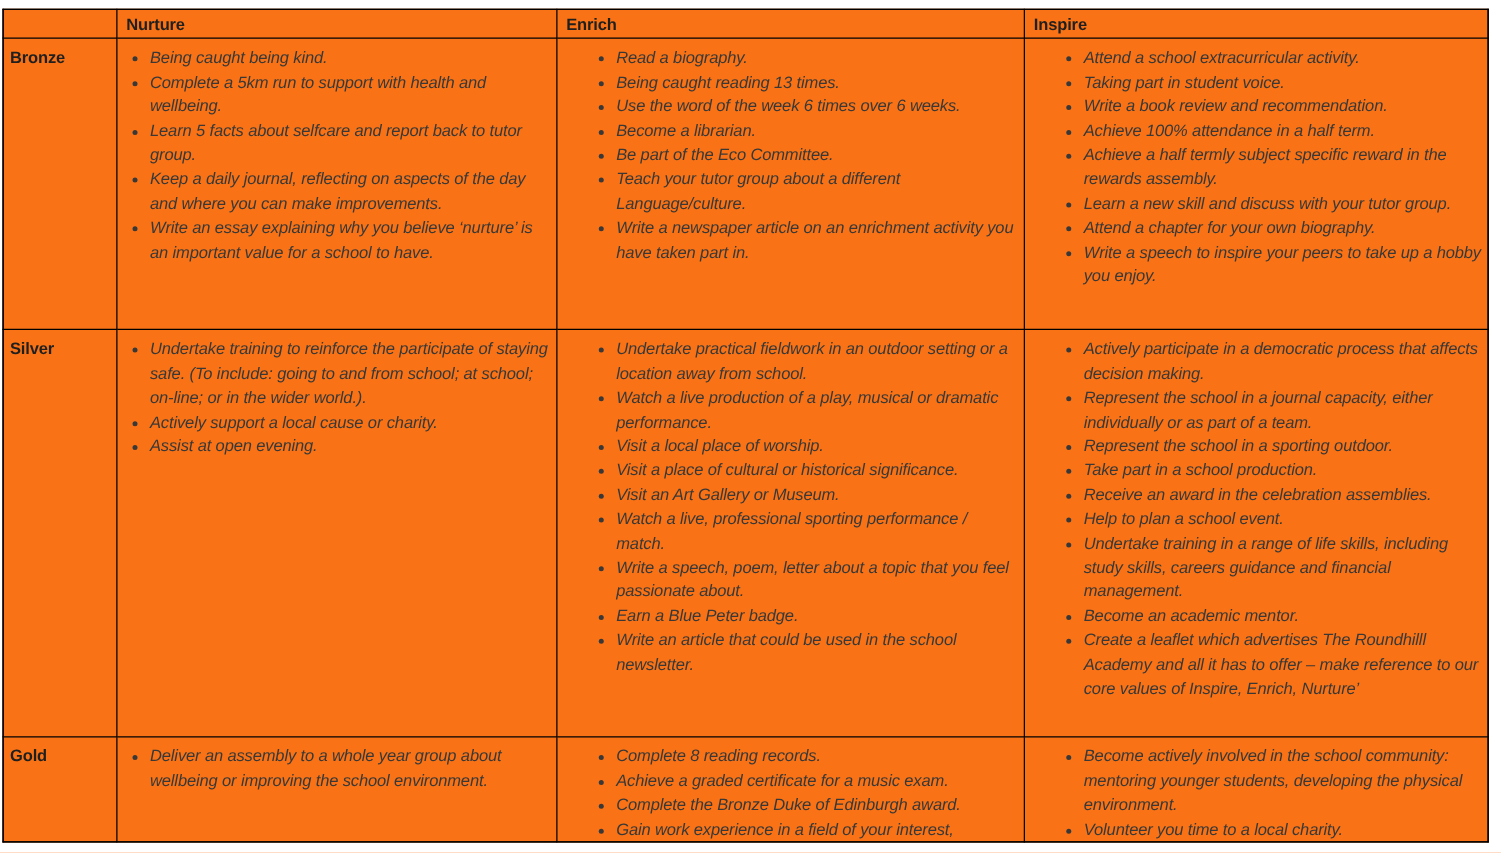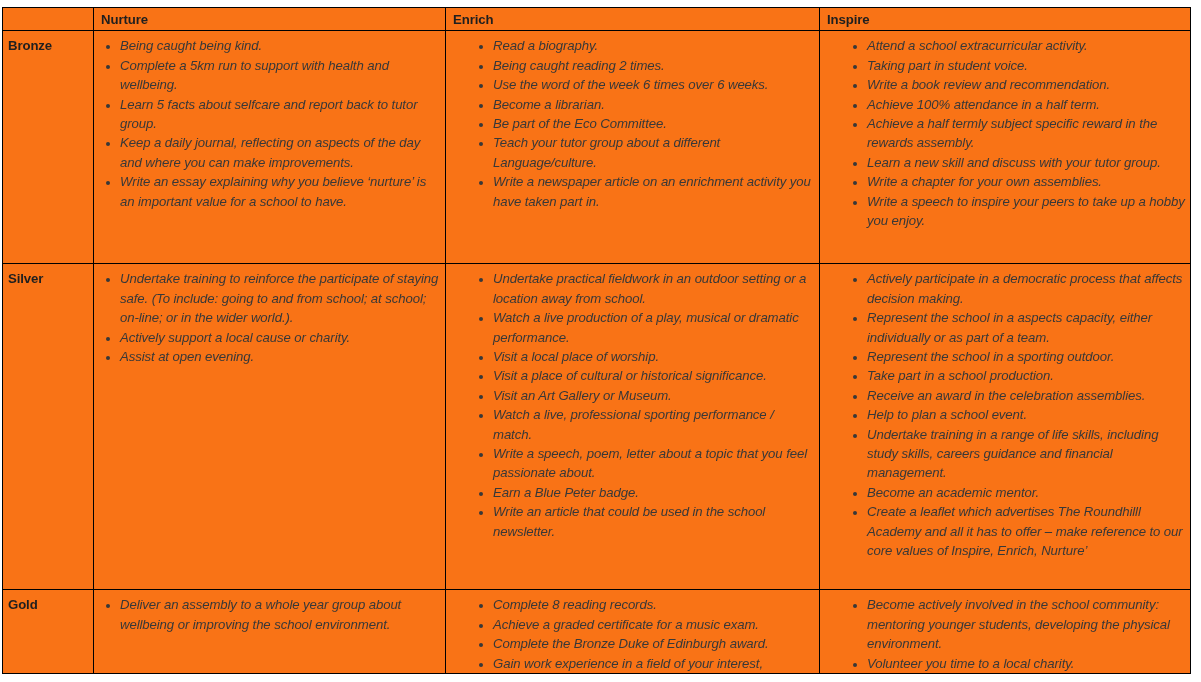--- a/index.html
+++ b/index.html
@@ -93,37 +93,37 @@
             <li>Being caught being kind.</li>
             <li>Complete a 5km run to support with health and wellbeing.</li>
             <li>Learn 5 facts about selfcare and report back to tutor group.</li>
             <li>Keep a daily journal, reflecting on aspects of the day and where you can make improvements.</li>
             <li>Write an essay explaining why you believe ‘nurture’ is an important value for a school to have.</li>
           </ul>
       </td>
       <td class="cell col-enrich">
         <ul>
             <li>Read a biography.</li>
-            <li>Being caught reading 2 times.</li>
+            <li>Being caught reading 13 times.</li>
             <li>Use the word of the week 6 times over 6 weeks.</li>
             <li>Become a librarian.</li>
             <li>Be part of the Eco Committee.</li>
             <li>Teach your tutor group about a different Language/culture.</li>
             <li>Write a newspaper article on an enrichment activity you have taken part in.</li>
           </ul>
       </td>
       <td class="cell col-inspire">
         <ul>
             <li>Attend a school extracurricular activity.</li>
             <li>Taking part in student voice.</li>
             <li>Write a book review and recommendation.</li>
             <li>Achieve 100% attendance in a half term.</li>
             <li>Achieve a half termly subject specific reward in the rewards assembly.</li>
             <li>Learn a new skill and discuss with your tutor group.</li>
-            <li>Write a chapter for your own assemblies.</li>
+            <li>Attend a chapter for your own biography.</li>
             <li>Write a speech to inspire your peers to take up a hobby you enjoy.</li>
           </ul>
       </td>
     </tr>
     <tr class="row-silver">
       <th class="row-label">Silver</th>
       <td class="cell col-nurture">
         <ul>
             <li>Undertake training to reinforce the participate of staying safe. (To include: going to and from school; at school; on-line; or in the wider world.).</li>
             <li>Actively support a local cause or charity.</li>
@@ -139,21 +139,21 @@
             <li>Visit an Art Gallery or Museum.</li>
             <li>Watch a live, professional sporting performance / match.</li>
             <li>Write a speech, poem, letter about a topic that you feel passionate about.</li>
             <li>Earn a Blue Peter badge.</li>
             <li>Write an article that could be used in the school newsletter.</li>
           </ul>
       </td>
       <td class="cell col-inspire">
         <ul>
             <li>Actively participate in a democratic process that affects decision making.</li>
-            <li>Represent the school in a aspects capacity, either individually or as part of a team.</li>
+            <li>Represent the school in a journal capacity, either individually or as part of a team.</li>
             <li>Represent the school in a sporting outdoor.</li>
             <li>Take part in a school production.</li>
             <li>Receive an award in the celebration assemblies.</li>
             <li>Help to plan a school event.</li>
             <li>Undertake training in a range of life skills, including study skills, careers guidance and financial management.</li>
             <li>Become an academic mentor.</li>
             <li>Create a leaflet which advertises The Roundhilll Academy and all it has to offer – make reference to our core values of Inspire, Enrich, Nurture’</li>
           </ul>
       </td>
     </tr>

